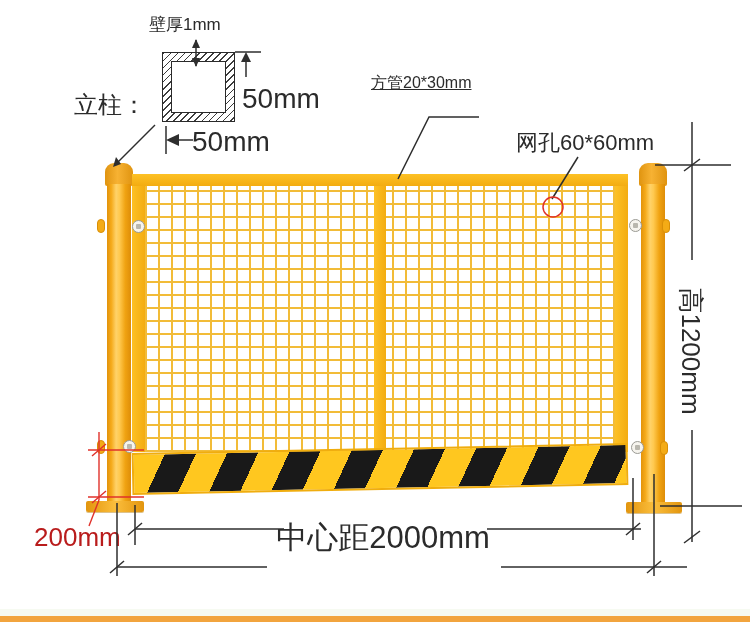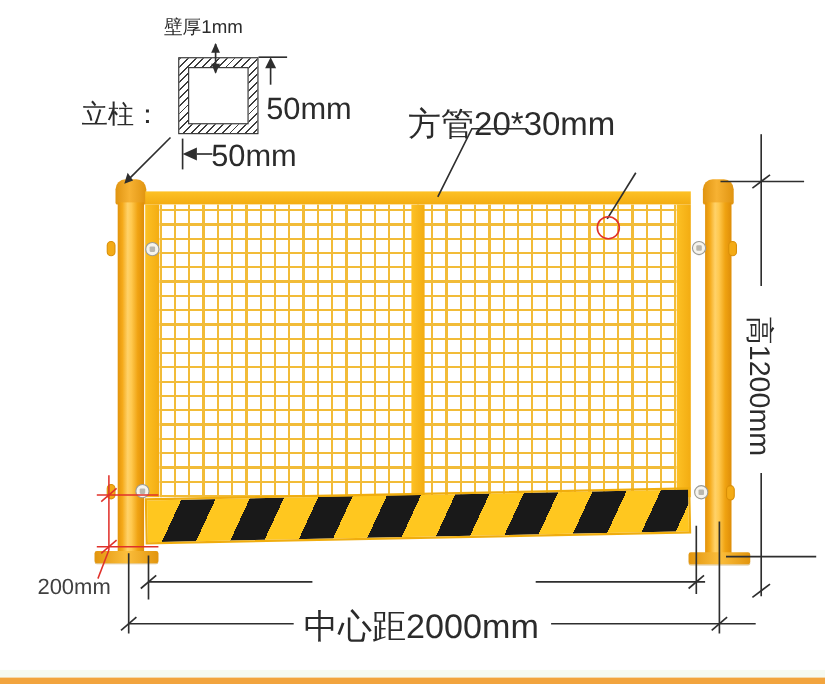--- a/index.html
+++ b/index.html
@@ -63,26 +63,26 @@
 
   
   .footer-pale{position:absolute;left:0;top:609px;width:750px;height:7px;background:#f6faf1;}
   .footer-orange{position:absolute;left:0;top:616px;width:750px;height:6px;background:#f2a43e;}
 
   
   .t-wall{left:149px;top:16px;font-size:17px;}
   .t-post{left:74px;top:78px;font-size:24px;margin-top:14px;}
   .t-tube-h{left:242px;top:84px;font-size:28px;}
   .t-tube-w{left:192px;top:127px;font-size:28px;}
-  .t-sq{left:371px;top:98px;font-size:30px;}
+  .t-sq{left:371px;top:75px;font-size:16px;text-decoration:underline;}
   .t-mesh{left:516px;top:131px;font-size:22px;}
   .t-height{left:690px;top:351px;font-size:26px;transform:translate(-50%,-50%) rotate(90deg);}
   .t-inner{left:387px;top:514px;font-size:25px;transform:translateX(-50%);}
-  .t-center{left:383px;top:554px;font-size:31px;transform:translateX(-50%);}
-  .t-200{left:34px;top:524px;font-size:20px;color:#404040;}
+  .t-center{left:383px;top:522px;font-size:31px;transform:translateX(-50%);}
+  .t-200{left:34px;top:524px;font-size:26px;color:#b91c1c;}
   svg.overlay{position:absolute;left:0;top:0;z-index:5;}
   .layer{position:absolute;left:0;top:0;width:750px;height:622px;}
 </style>
 </head>
 <body>
 
 <div id="canvas">
 
   <div class="layer">
 
@@ -174,17 +174,18 @@
       <path d="M99,500 L89,526"></path>
     </g>
     <circle cx="553" cy="207" r="10" stroke="#e0312a" stroke-width="1.5" fill="none"></circle>
   </svg>
 
   <div class="label t-wall">壁厚1mm</div>
   <div class="label t-post">立柱：</div>
   <div class="label t-tube-h">50mm</div>
   <div class="label t-tube-w">50mm</div>
   <div class="label t-sq">方管20*30mm</div>
+  <div class="label t-mesh">网孔60*60mm</div>
   <div class="label t-height">高1200mm</div>
   <div class="label t-center">中心距2000mm</div>
   <div class="label t-200">200mm</div>
 
 </div>
 
 </body></html>

